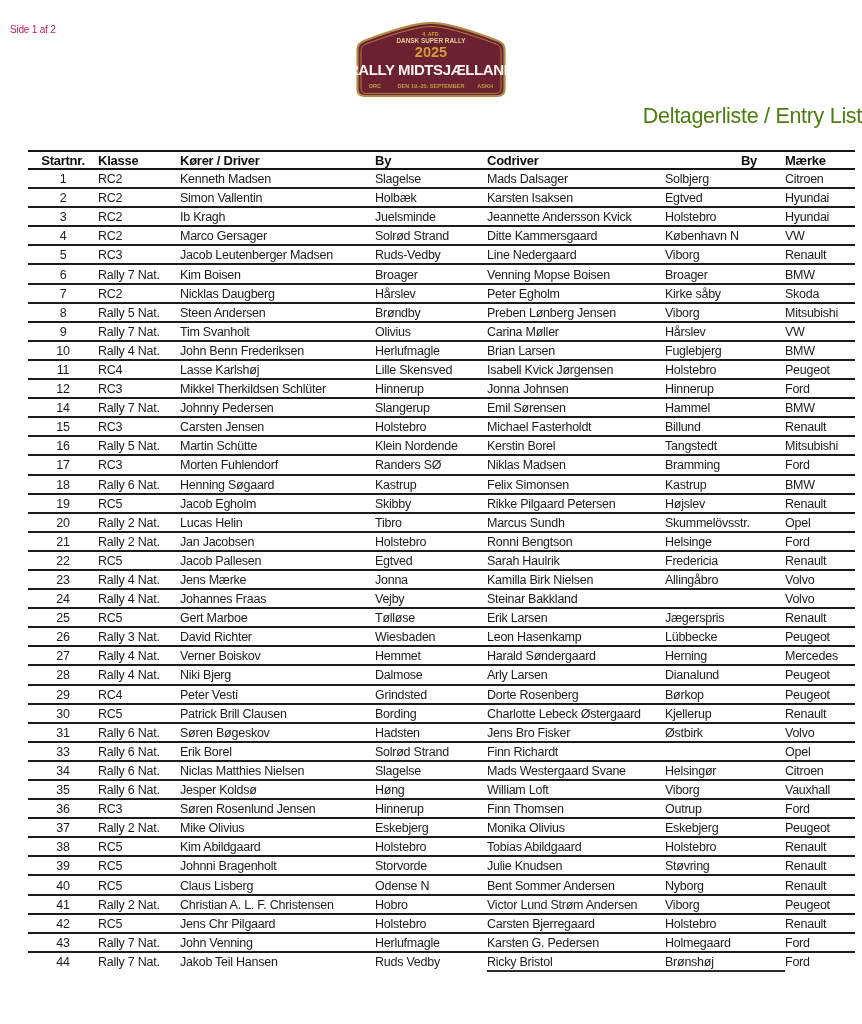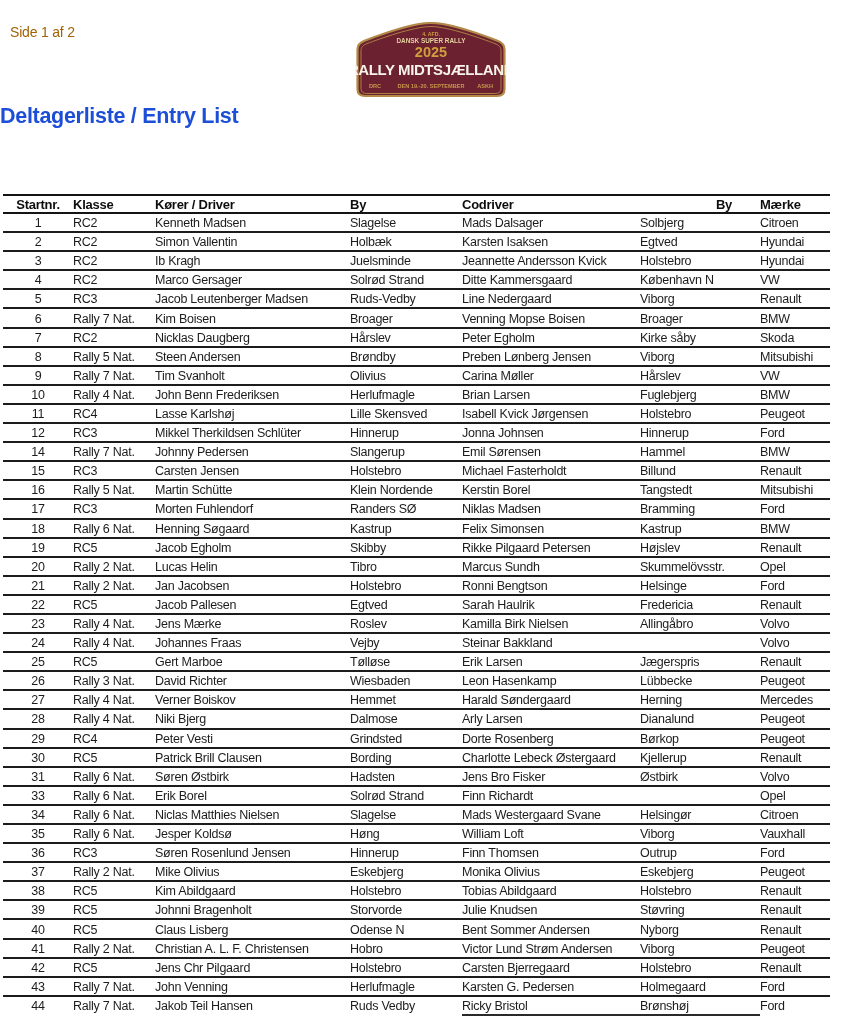--- a/index.html
+++ b/index.html
@@ -10,55 +10,54 @@
     height: 1024px;
     font-family: "Liberation Sans", "DejaVu Sans", sans-serif;
     color: #1a1a1a;
     overflow: hidden;
   }
 
   .page-label {
     position: absolute;
     left: 10px;
     top: 24px;
-    font-size: 14px;
+    font-size: 10px;
     letter-spacing: -0.2px;
-    color: #a16207;
+    color: #be185d;
   }
 
   .plate-wrap {
     position: absolute;
     top: 22px;
     left: 50%;
     transform: translateX(-50%);
   }
 
   .doc-title {
     position: absolute;
     top: 104px;
     left: 0;
     width: 100%;
-    text-align: left;
+    text-align: right;
     font-size: 21.5px;
-    font-weight: bold;
+    font-weight: normal;
     letter-spacing: -0.3px;
-    color: #1d4ed8;
+    color: #4d7c0f;
   }
 
   table.entry-table {
     position: absolute;
     top: 150px;
-    left: 3px;
+    left: 28px;
     width: 827px;
     border-collapse: collapse;
     table-layout: fixed;
     font-size: 12.5px;
     letter-spacing: -0.25px;
     color: #1c1c1c;
-    margin-top: 44px;
   }
   table.entry-table thead tr {
     border-top: 2.5px solid #141414;
     border-bottom: 2px solid #141414;
   }
   table.entry-table th {
     height: 18px;
     font-weight: bold;
     font-size: 13px;
     color: #0e0e0e;
@@ -312,21 +311,21 @@
         <td class="c2">Jacob Pallesen</td>
         <td class="c3">Egtved</td>
         <td class="c4">Sarah Haulrik</td>
         <td class="c5">Fredericia</td>
         <td class="c6">Renault</td>
       </tr>
       <tr>
         <td class="c0">23</td>
         <td class="c1">Rally 4 Nat.</td>
         <td class="c2">Jens Mærke</td>
-        <td class="c3">Roslev</td>
+        <td class="c3">Jonna</td>
         <td class="c4">Kamilla Birk Nielsen</td>
         <td class="c5">Allingåbro</td>
         <td class="c6">Volvo</td>
       </tr>
       <tr>
         <td class="c0">24</td>
         <td class="c1">Rally 4 Nat.</td>
         <td class="c2">Johannes Fraas</td>
         <td class="c3">Vejby</td>
         <td class="c4">Steinar Bakkland</td>
@@ -383,21 +382,21 @@
         <td class="c1">RC5</td>
         <td class="c2">Patrick Brill Clausen</td>
         <td class="c3">Bording</td>
         <td class="c4">Charlotte Lebeck Østergaard</td>
         <td class="c5">Kjellerup</td>
         <td class="c6">Renault</td>
       </tr>
       <tr>
         <td class="c0">31</td>
         <td class="c1">Rally 6 Nat.</td>
-        <td class="c2">Søren Østbirk</td>
+        <td class="c2">Søren Bøgeskov</td>
         <td class="c3">Hadsten</td>
         <td class="c4">Jens Bro Fisker</td>
         <td class="c5">Østbirk</td>
         <td class="c6">Volvo</td>
       </tr>
       <tr>
         <td class="c0">33</td>
         <td class="c1">Rally 6 Nat.</td>
         <td class="c2">Erik Borel</td>
         <td class="c3">Solrød Strand</td>

